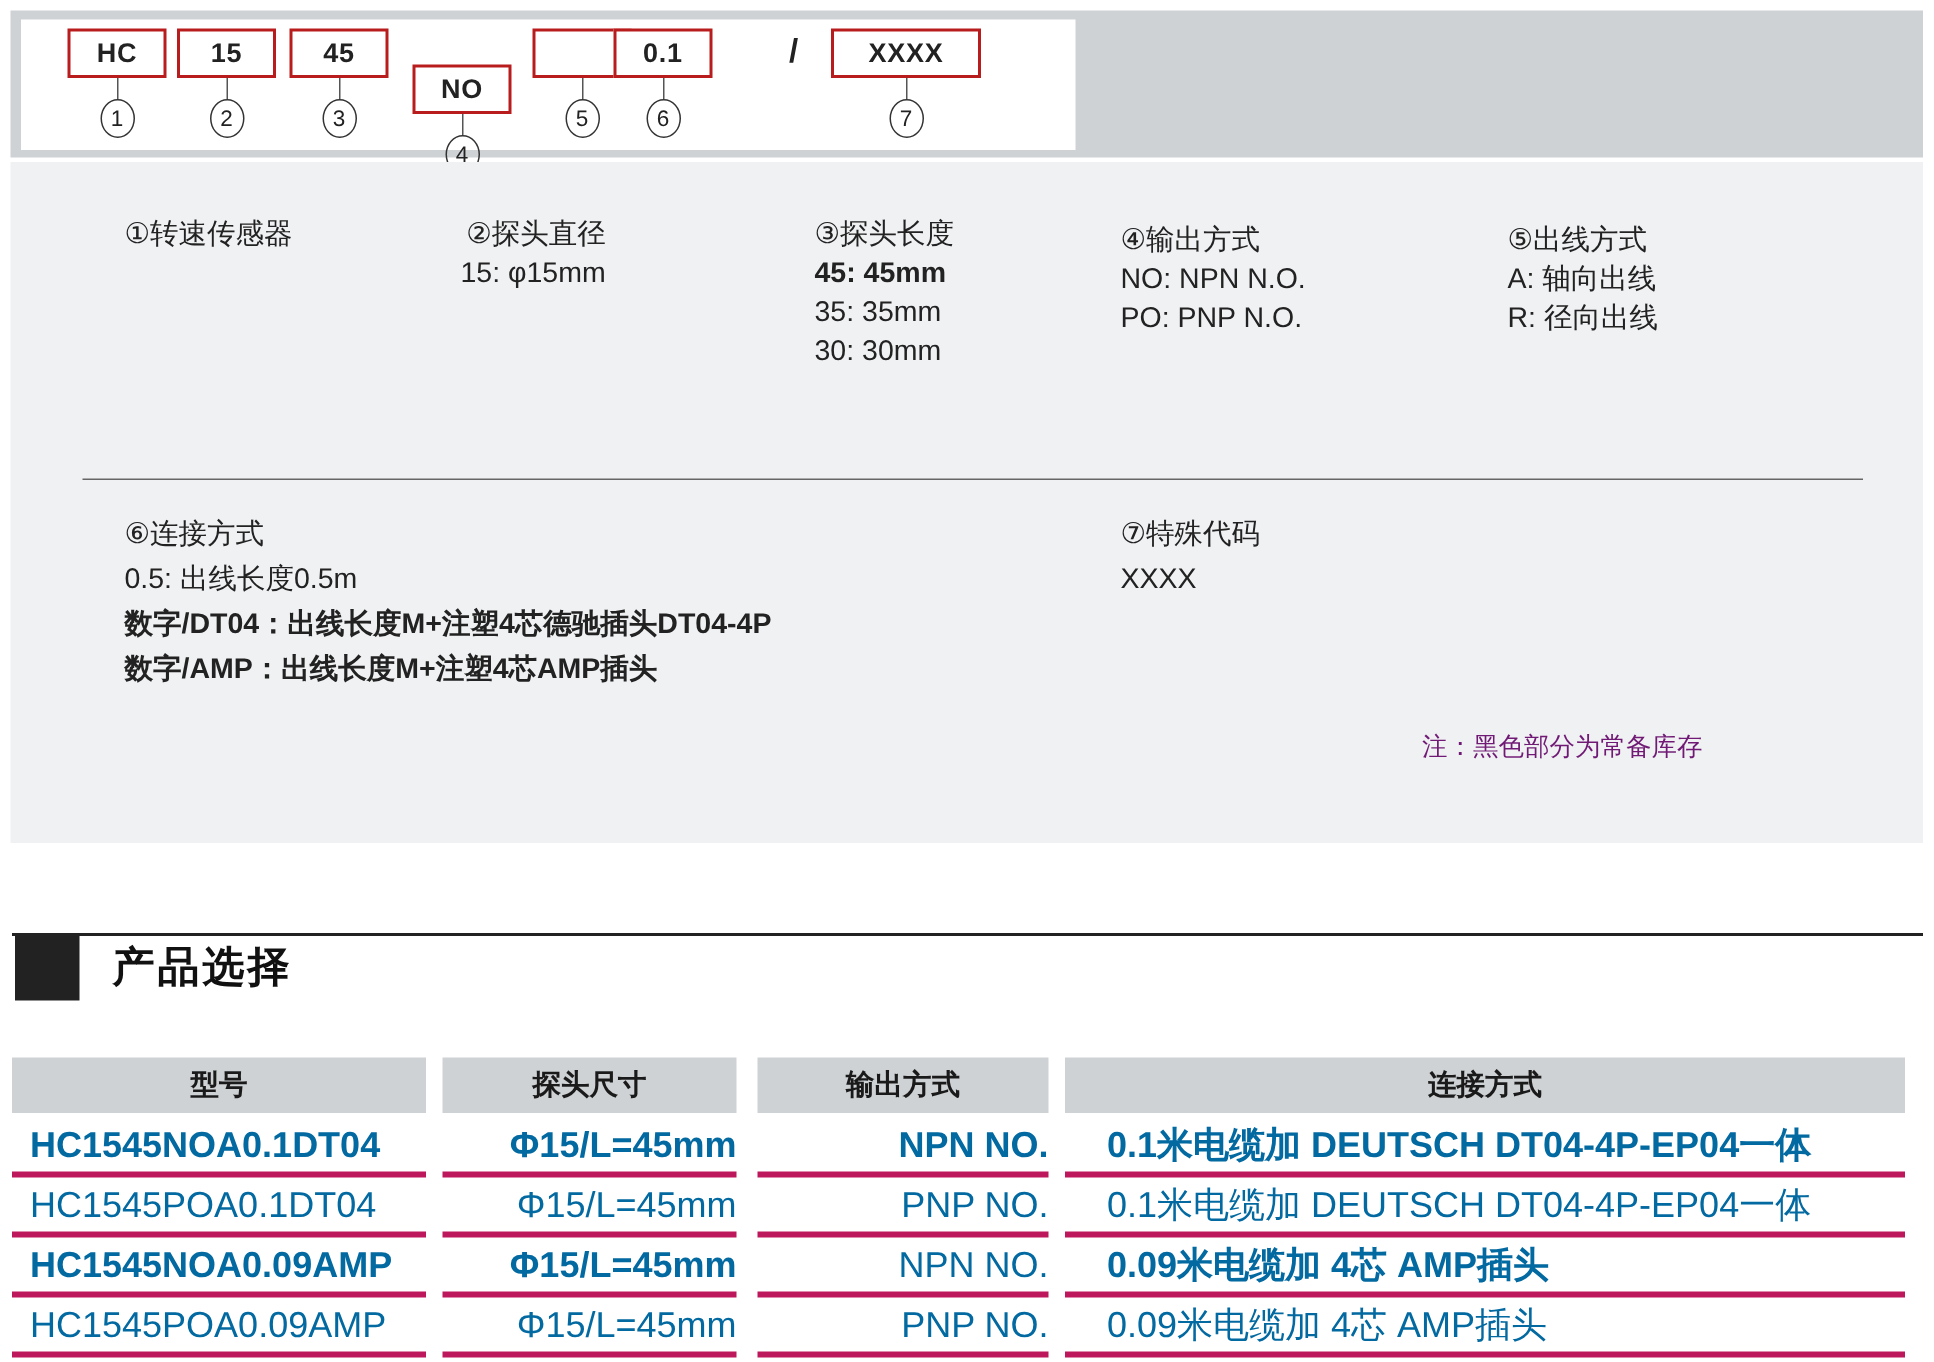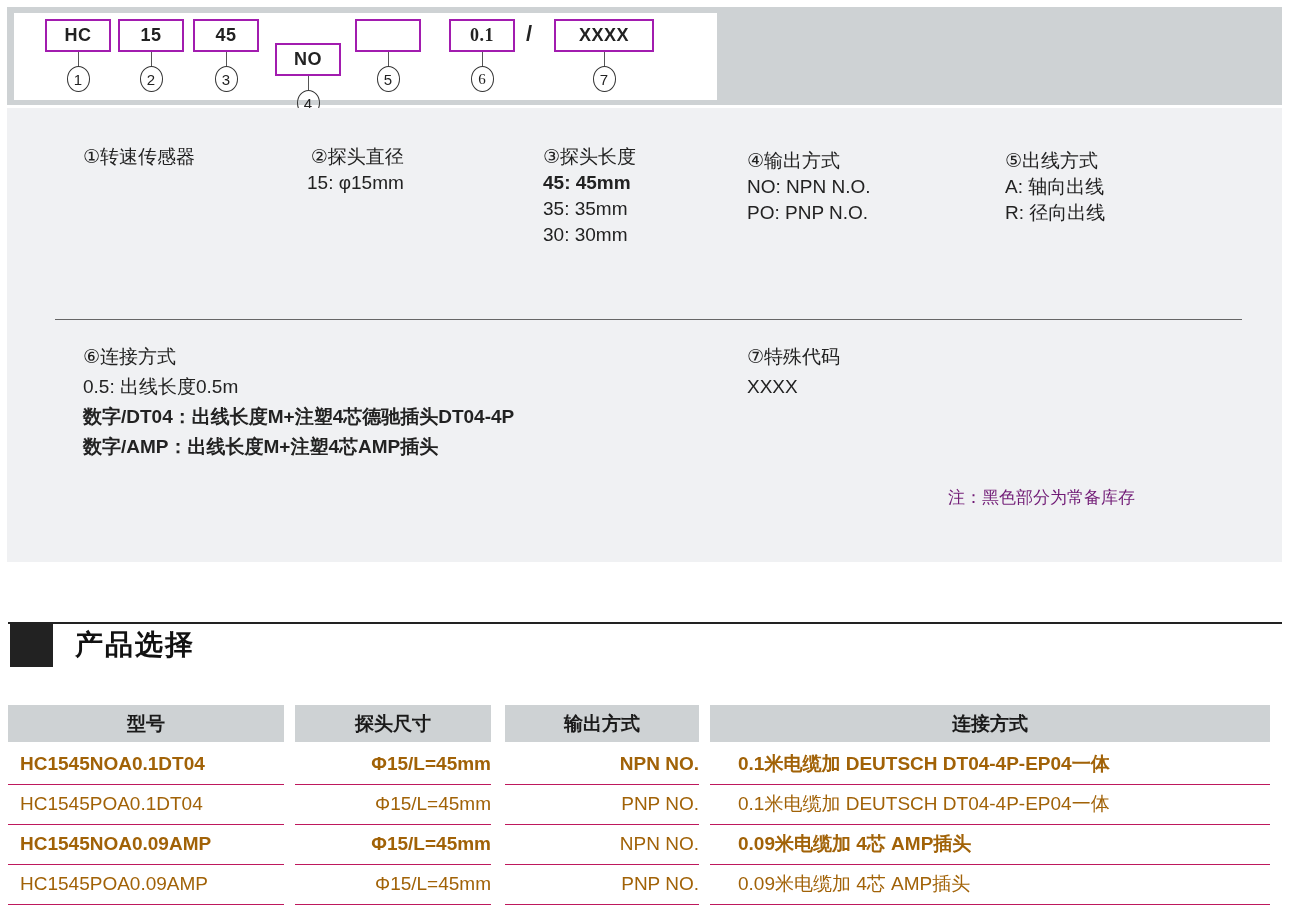--- a/index.html
+++ b/index.html
@@ -20,21 +20,21 @@
   .code-panel {
     position: absolute; left: 7px; top: 6px; width: 703px; height: 87px;
     background: #ffffff;
   }
   .code-unit {
     position: absolute; top: 6px;
     display: flex; flex-direction: column; align-items: center;
   }
   .code-box {
     width: 100%; height: 33px;
-    border: 2px solid #a21caf; background: #fff;
+    border: 2px solid #b91c1c; background: #fff;
     display: flex; align-items: center; justify-content: center;
     font-size: 18px; font-weight: 600; letter-spacing: .5px; color: #222;
   }
   .tick { width: 1px; height: 14px; background: #555; }
   .circle-num {
     width: 23px; height: 26px; border: 1.5px solid #333; border-radius: 50%;
     display: flex; align-items: center; justify-content: center;
     font-size: 15px; color: #222; background: transparent;
   }
   .code-slash {
@@ -86,22 +86,22 @@
   .pcol-2 { left: 295px; width: 196px; }
   .pcol-3 { left: 505px; width: 194px; }
   .pcol-4 { left: 710px; width: 560px; }
   .pcol-head {
     height: 37px; line-height: 37px; background: #ced2d4;
     text-align: center; font-size: 19px; font-weight: 700; color: #1a1a1a;
     margin-bottom: 3px;
   }
   .pcell {
     height: 40px; line-height: 38px;
-    border-bottom: 1px solid #be185d;
-    font-size: 19px; color: #a16207;
+    border-bottom: 4px solid #be185d;
+    font-size: 24px; color: #0369a1;
     white-space: nowrap; overflow: hidden;
   }
   .pcol-1 .pcell { text-align: left; padding-left: 12px; }
   .pcol-2 .pcell, .pcol-3 .pcell { text-align: right; }
   .pcol-4 .pcell { text-align: left; padding-left: 28px; }
 </style>
 </head>
 <body>
 
 <div class="top-band">
@@ -130,21 +130,21 @@
       <div class="tick"></div>
       <div class="circle-num">4</div>
     </div>
 
     <div class="code-unit" style="left:341px; width:66px;">
       <div class="code-box"></div>
       <div class="tick"></div>
       <div class="circle-num">5</div>
     </div>
 
-    <div class="code-unit" style="left:435px; width:66px;font-family:Liberation Serif, serif;">
+    <div class="code-unit" style="left:395px; width:66px;">
       <div class="code-box">0.1</div>
       <div class="tick"></div>
       <div class="circle-num">6</div>
     </div>
 
     <div class="code-slash">/</div>
 
     <div class="code-unit" style="left:540px; width:100px;">
       <div class="code-box">XXXX</div>
       <div class="tick"></div>

